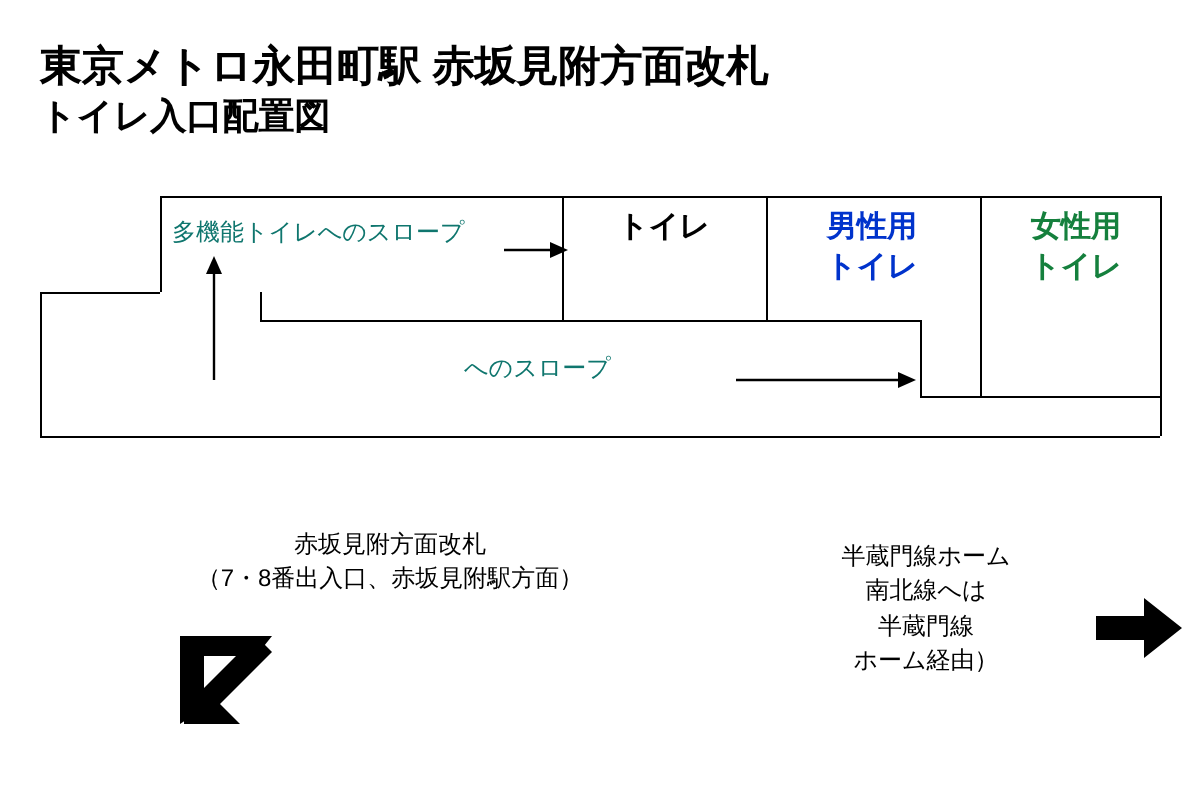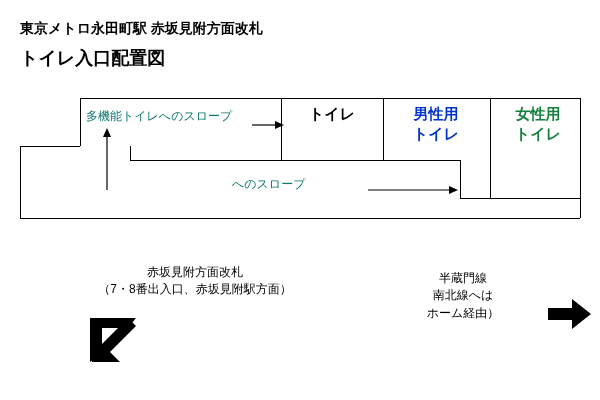--- a/index.html
+++ b/index.html
@@ -20,21 +20,21 @@
     width: 600px;
     height: 400px;
   }
   .abs { position: absolute; }
 
   
   .title {
     position: absolute;
     left: 20px;
     top: 18px;
-    font-size: 14px;
+    font-size: 21px;
     font-weight: bold;
     letter-spacing: 0px;
     white-space: nowrap;
     line-height: 1.55;
   }
   .title-line2 {
     position: absolute;
     left: 20px;
     top: 45px;
     font-size: 18px;
@@ -155,22 +155,23 @@
     <line x1="0" y1="7" x2="82" y2="7" stroke="#000" stroke-width="1.2"></line>
     <polygon points="90,7 81,3 81,11" fill="#000"></polygon>
   </svg>
 
   <div class="caption center" style="left:70px; top:264px; width:250px;">
     <div>赤坂見附方面改札</div>
     <div>（7・8番出入口、赤坂見附駅方面）</div>
   </div>
 
   <div class="caption center" style="left:398px; top:270px; width:130px;">
+    <div>半蔵門線ホーム</div>
+    <div>南北線へは</div>
     <div>半蔵門線</div>
-    <div>南北線へは</div>
     <div>ホーム経由）</div>
   </div>
 
   <svg class="big-arrow" style="left:88px; top:316px;" width="52" height="48" viewBox="0 0 52 48">
     <g fill="#000000">
       <polygon points="48,2 40,12 14,12 14,38 2,46 2,2" transform="translate(0,0)"></polygon>
     </g>
     <path d="M50,4 L26,4 L26,14 L12,14 L12,2 L2,2 L2,44 L12,44 L12,30 L26,30 L26,44 L50,44 Z" fill="none" stroke="none"></path>
     <polygon points="4,46 4,18 14,28 40,2 48,10 22,36 32,46" fill="#000000"></polygon>
   </svg>

